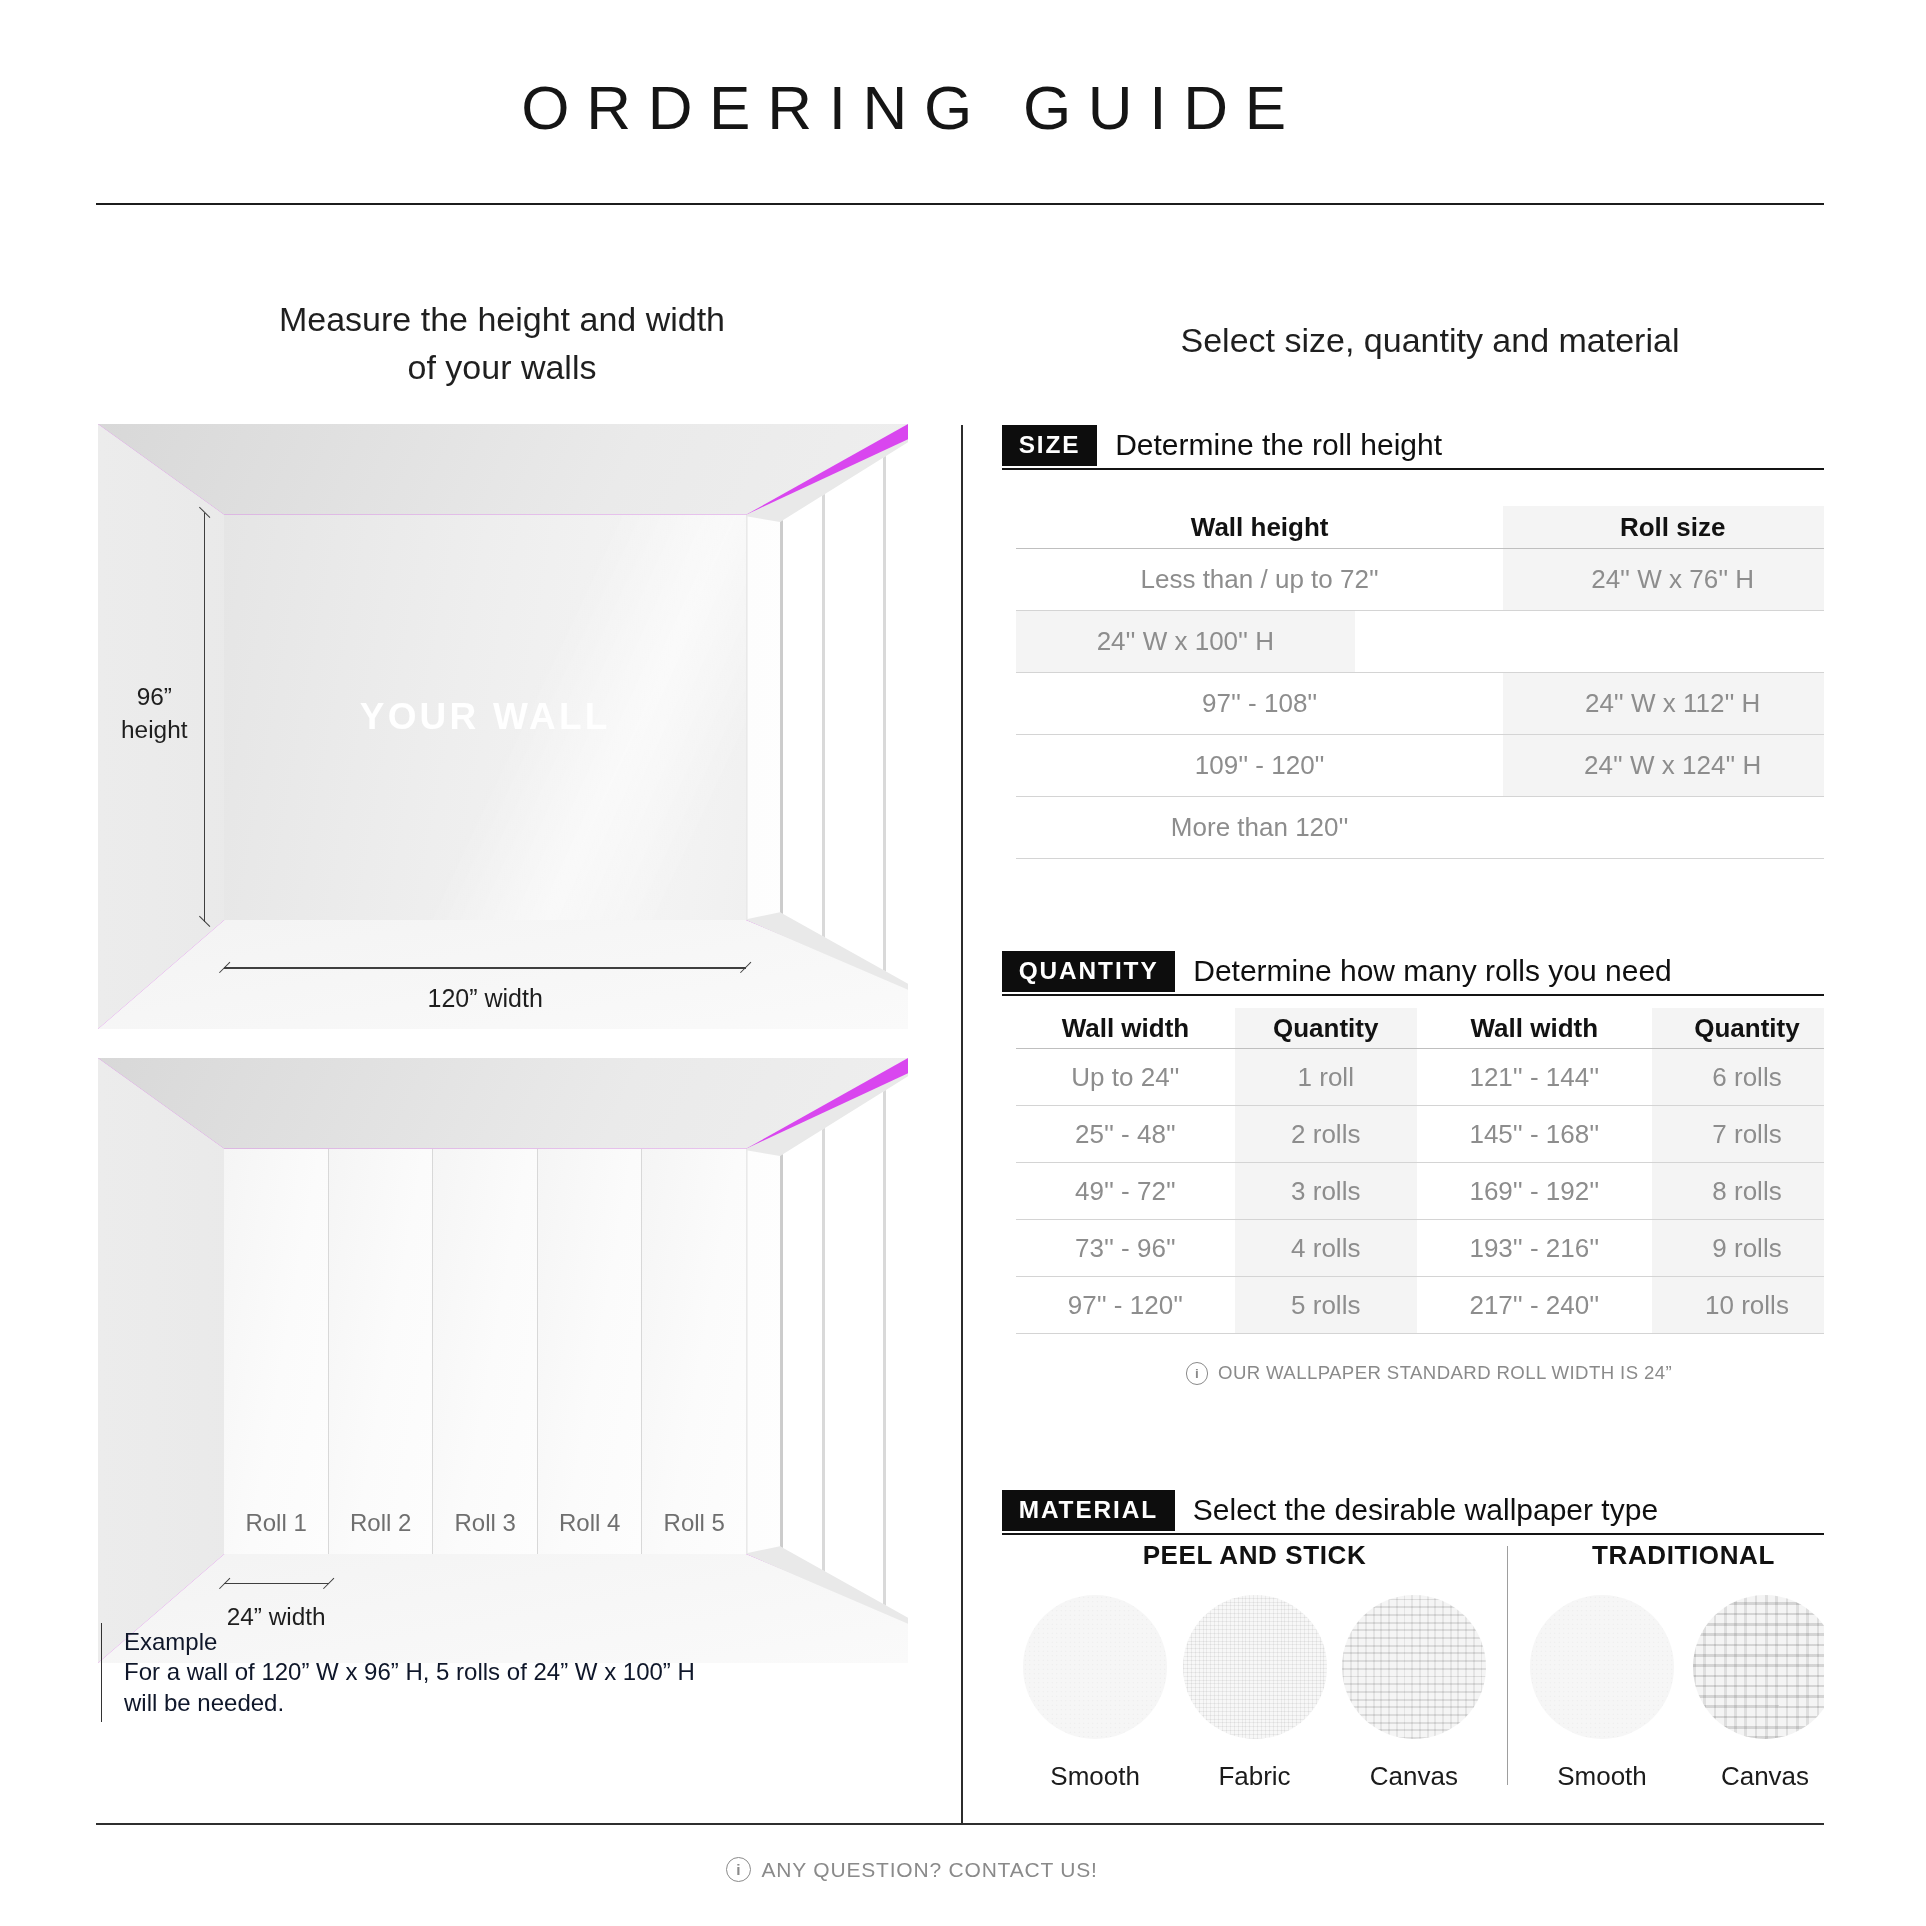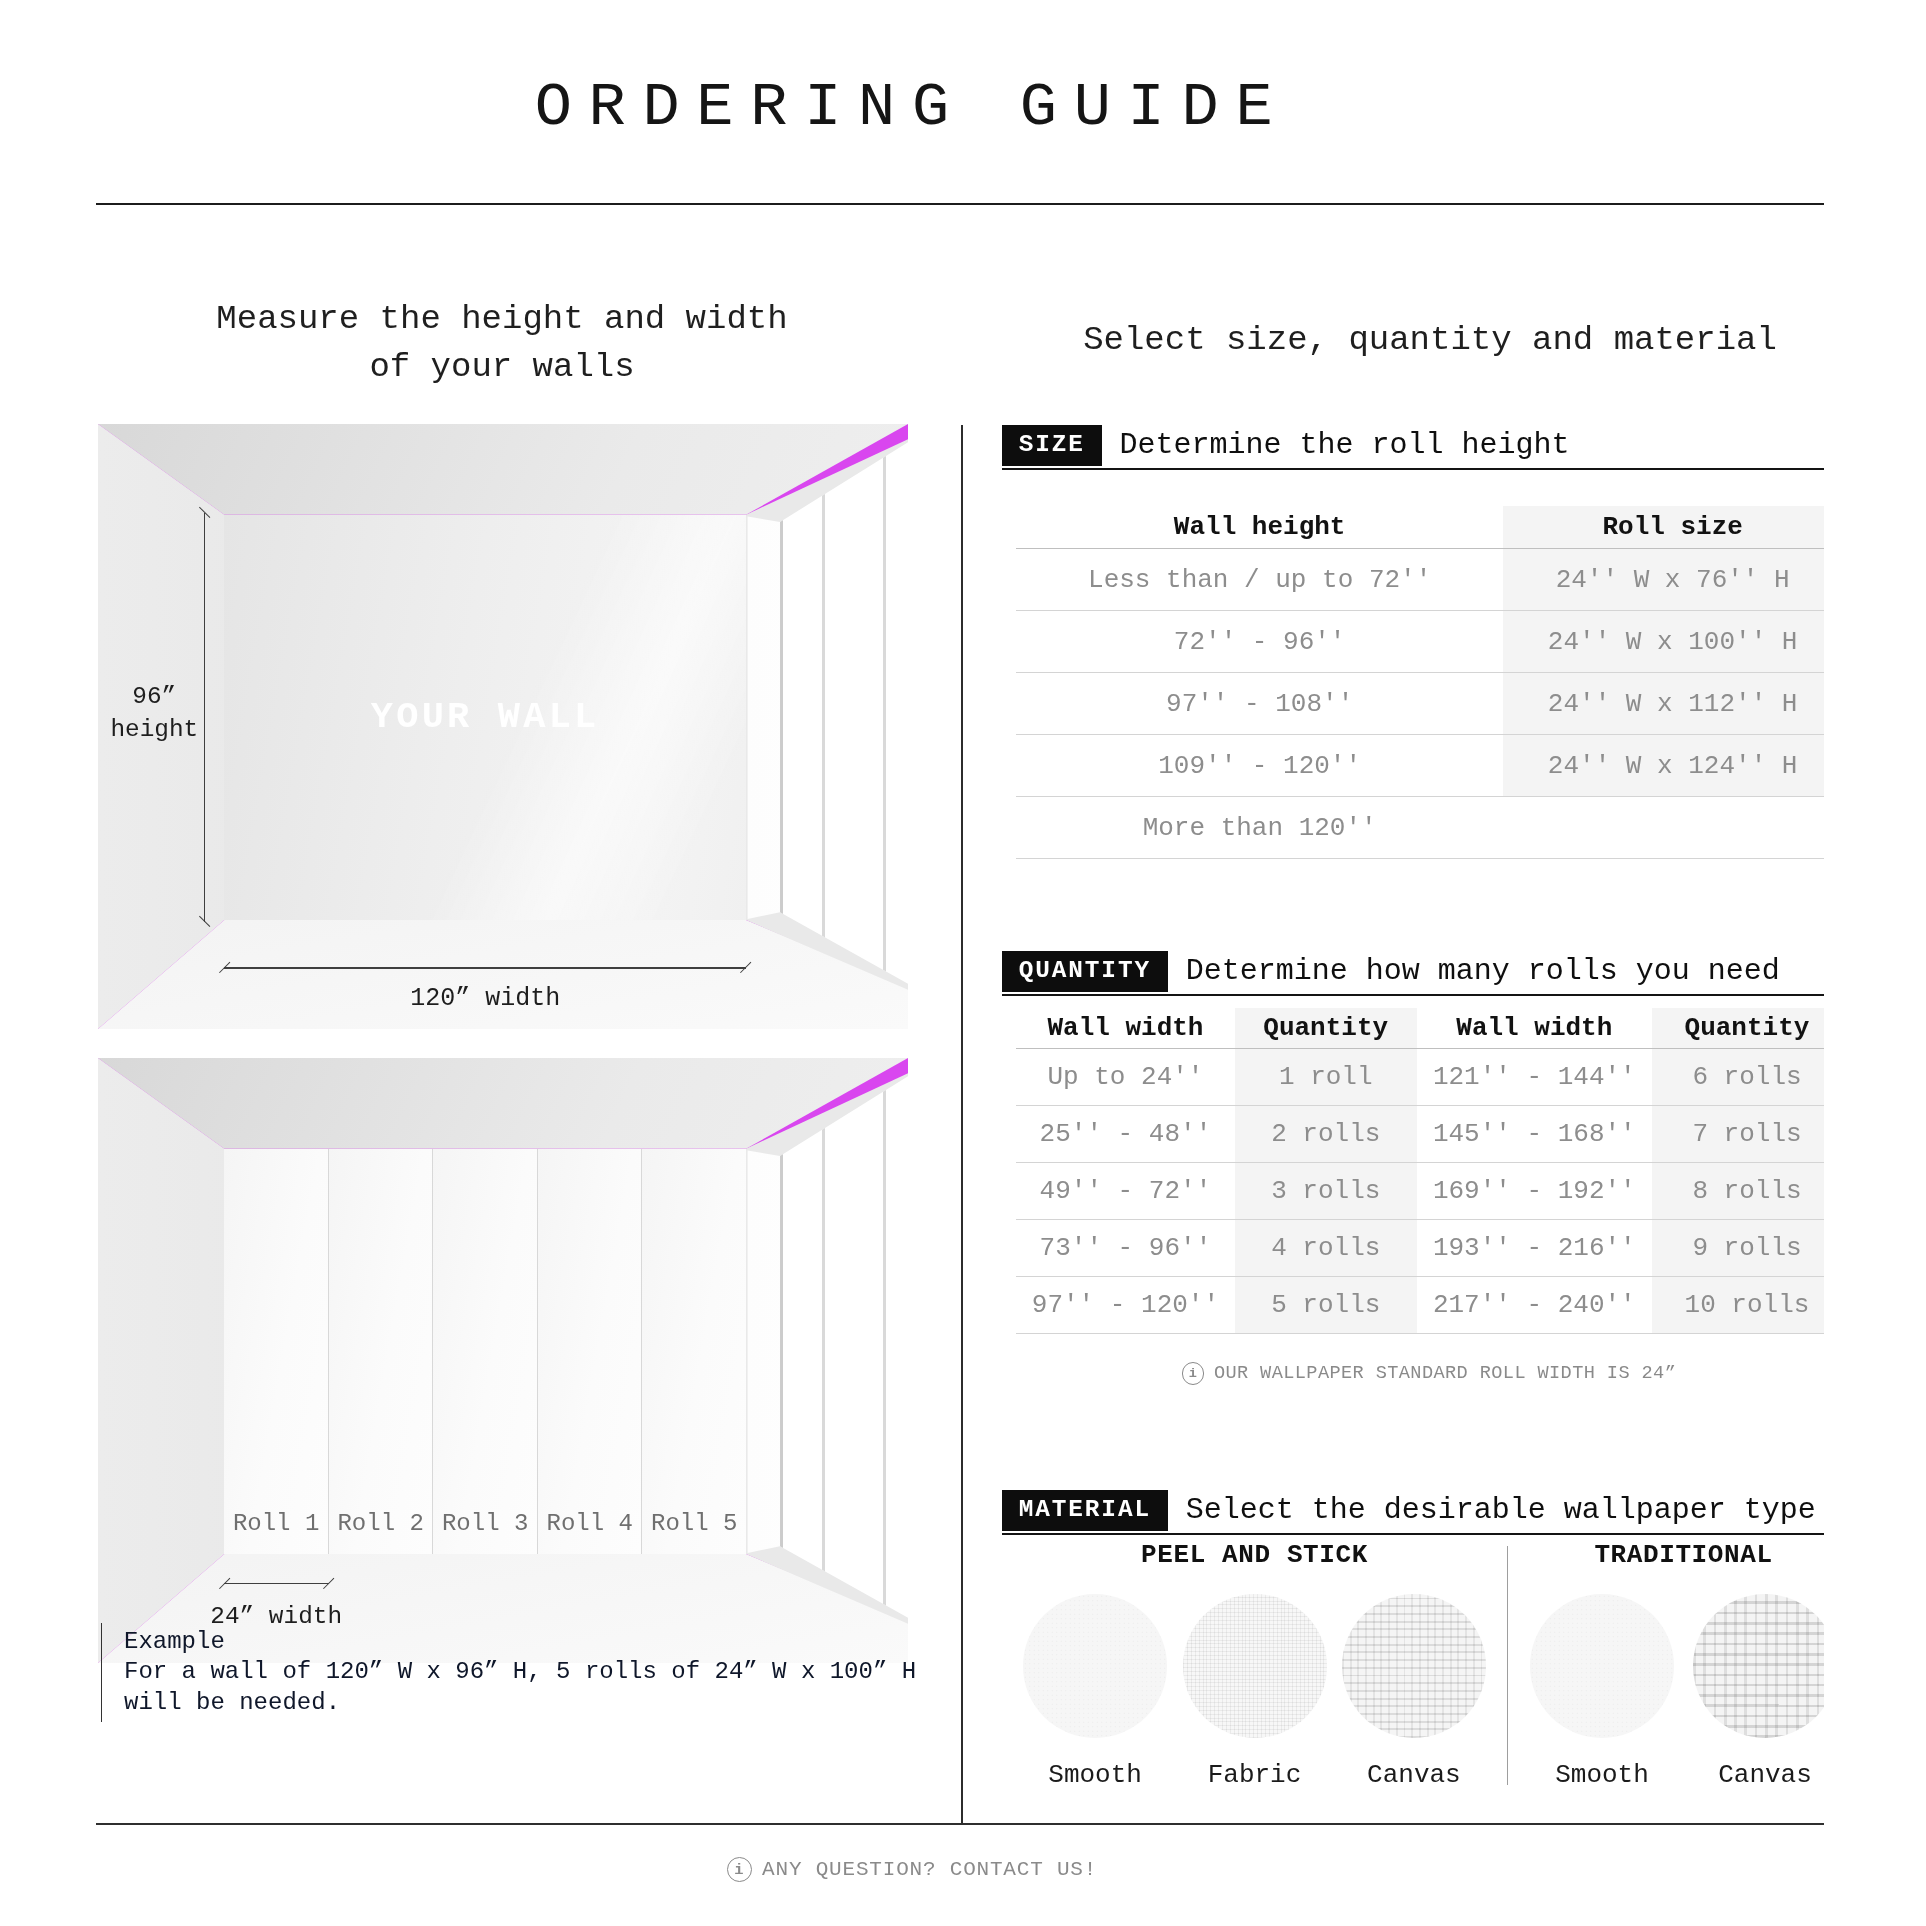--- a/index.html
+++ b/index.html
@@ -1,17 +1,17 @@
 <!DOCTYPE html>
 <html style="font-size:10.3px"><head>
 <meta charset="utf-8">
 <style>
   html,body{margin:0;padding:0;background:#ffffff;}
   body{width:1926px;height:1926px;font-family:"Liberation Sans",sans-serif;-webkit-font-smoothing:antialiased;}
-  .page{position:relative;width:1824px;height:1926px;background:#ffffff;overflow:hidden;font-family:Liberation Mono, monospace;}
+  .page{position:relative;width:1824px;height:1926px;background:#ffffff;overflow:hidden;}
 
   
   .page-title{position:absolute;top:72px;left:0;width:100%;text-align:center;
     font-size:62px;font-weight:300;letter-spacing:16.7px;color:#151515;}
   .title-rule{position:absolute;top:203px;left:96px;width:1734px;height:1.9px;background:#1c1c1c;}
 
   
   .col-heading{position:absolute;font-size:34px;font-weight:400;color:#1f1f1f;text-align:center;line-height:1.42;}
   .col-heading.left{top:295px;left:96px;width:812px;}
   .col-heading.right{top:316px;left:1002px;width:856px;}
@@ -223,21 +223,20 @@
   <div class="tbl size-table">
     <div class="t-row head">
       <div class="t-cell head c-wall">Wall height</div>
       <div class="t-cell head c-roll shaded">Roll size</div>
     </div>
     <div class="t-row">
       <div class="t-cell val c-wall">Less than / up to 72''</div>
       <div class="t-cell val c-roll shaded">24'' W x 76'' H</div>
     </div>
     <div class="t-row">
-      <div class="t-cell val c-wall">72'' - 96''</div>
       <div class="t-cell val c-roll shaded">24'' W x 100'' H</div>
     </div>
     <div class="t-row">
       <div class="t-cell val c-wall">97'' - 108''</div>
       <div class="t-cell val c-roll shaded">24'' W x 112'' H</div>
     </div>
     <div class="t-row">
       <div class="t-cell val c-wall">109'' - 120''</div>
       <div class="t-cell val c-roll shaded">24'' W x 124'' H</div>
     </div>

